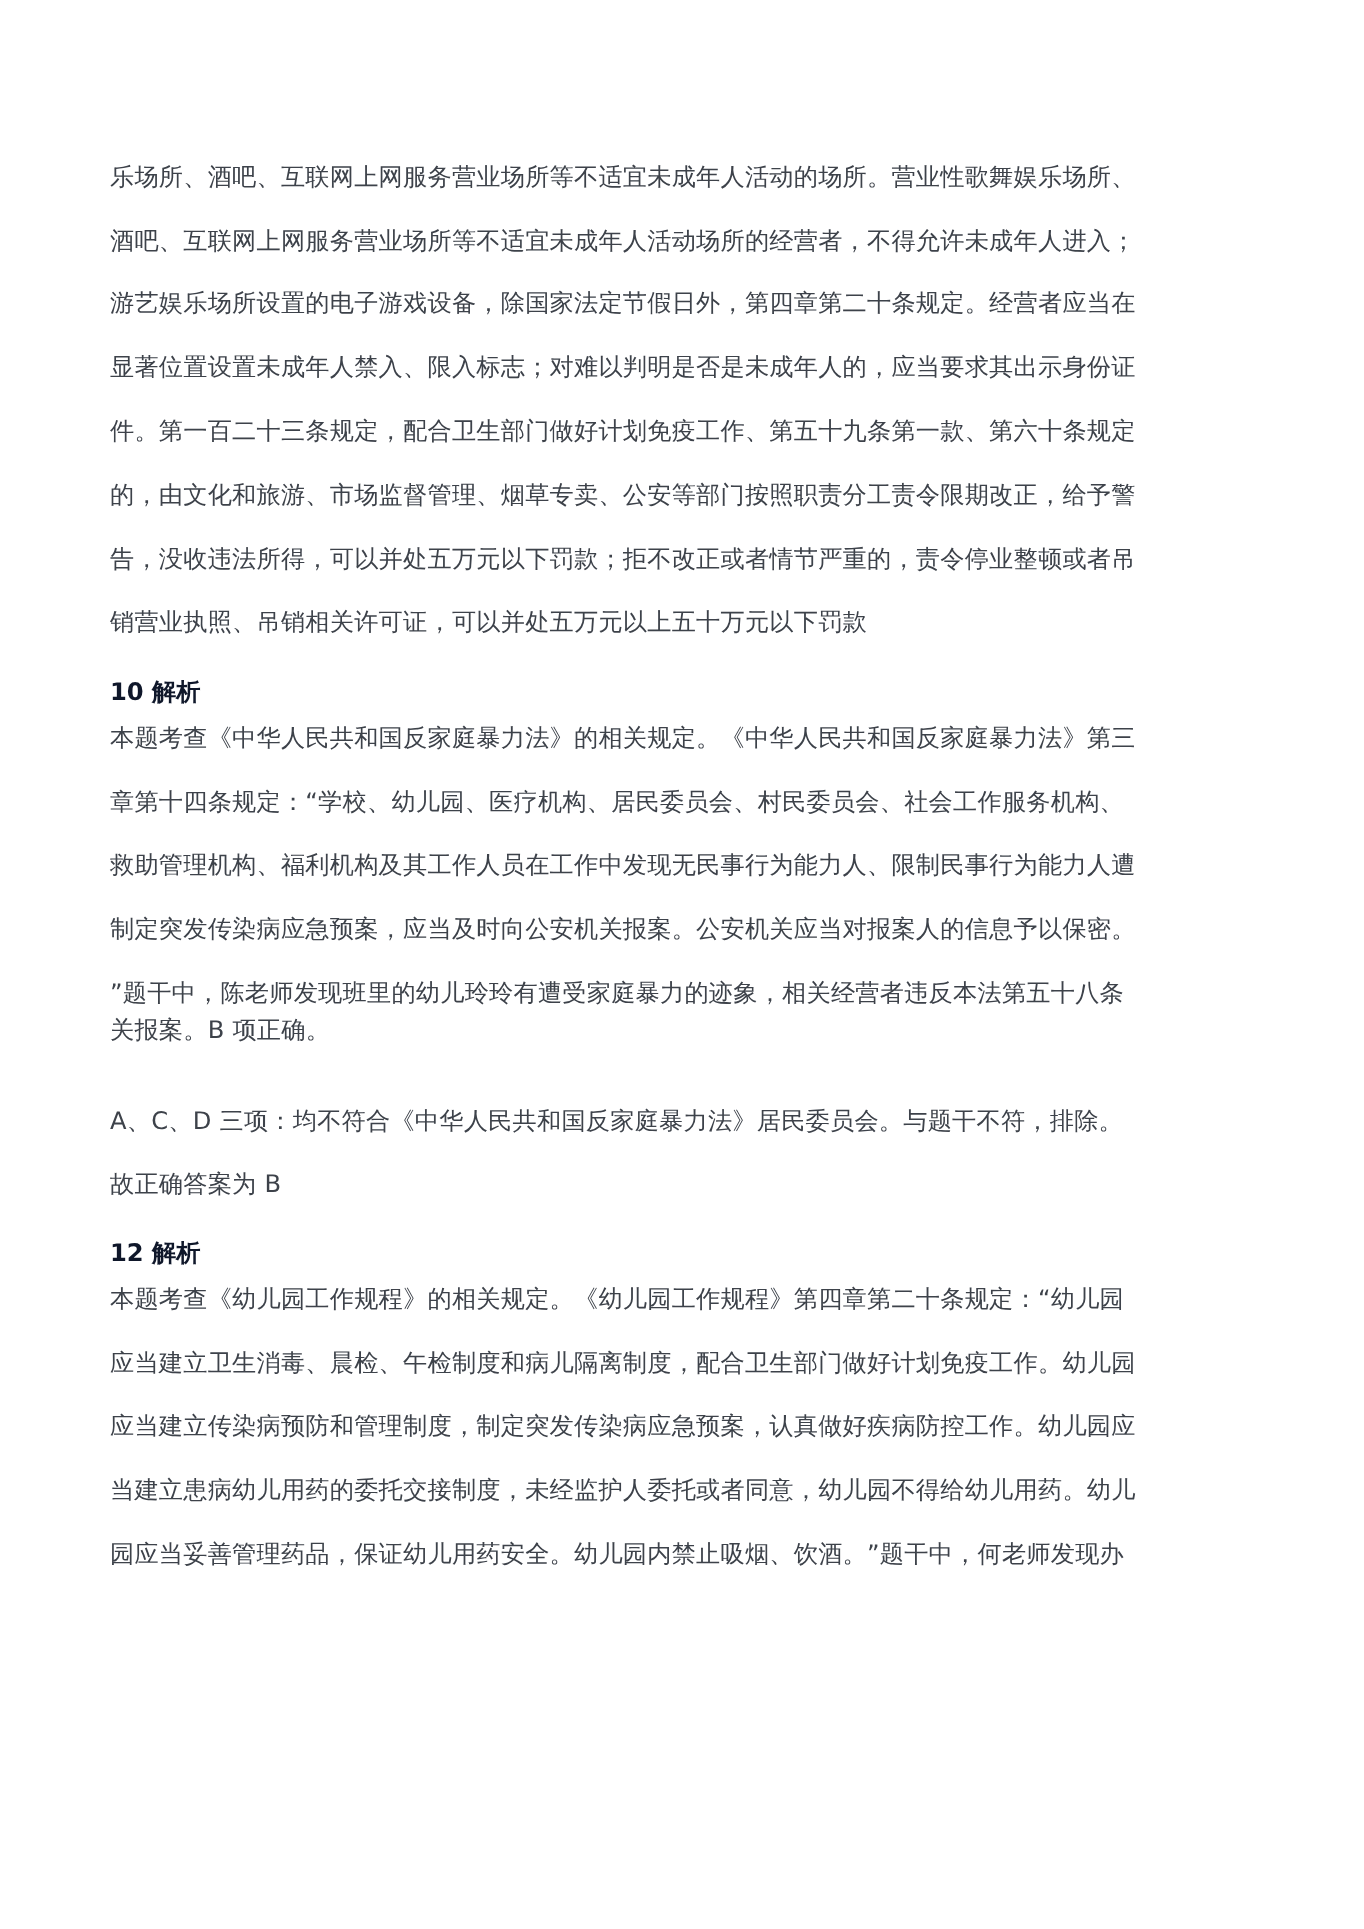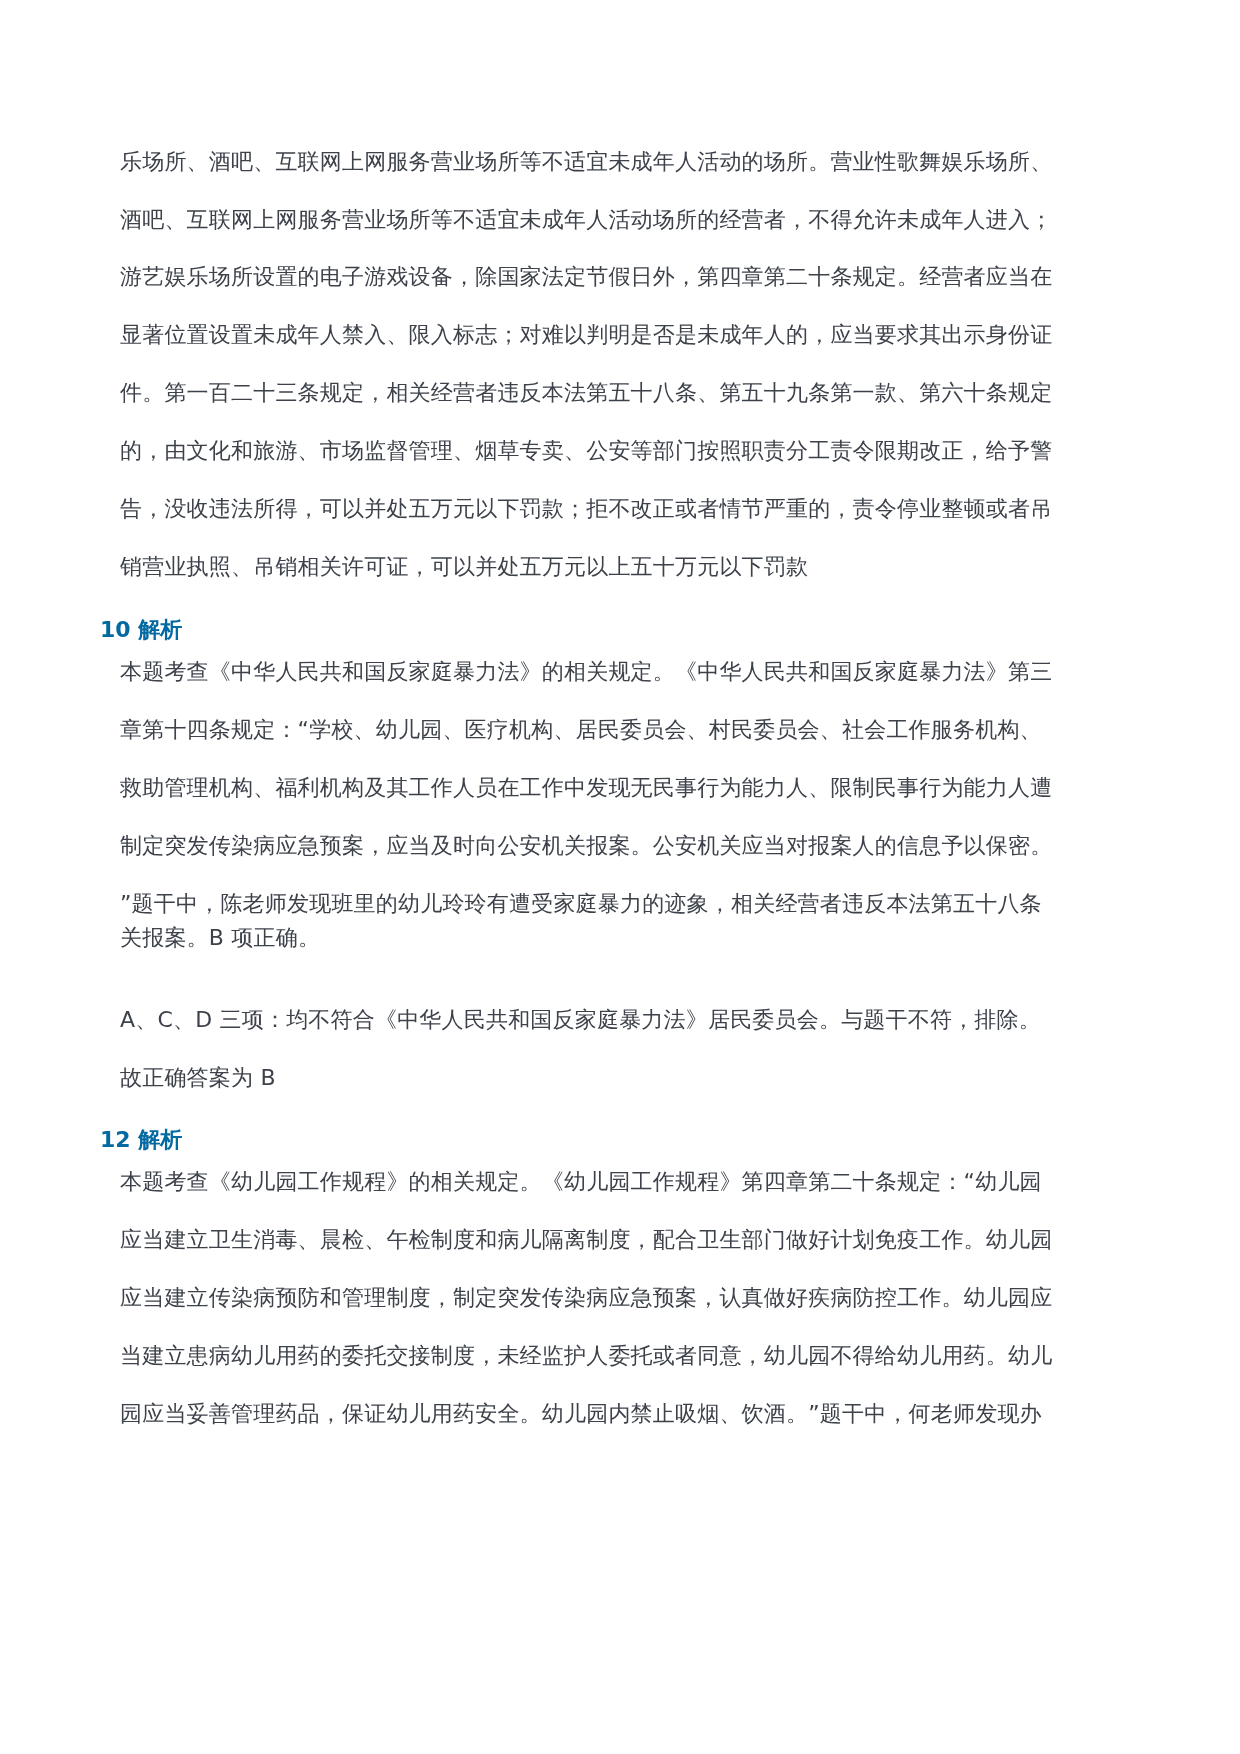--- a/index.html
+++ b/index.html
@@ -1,32 +1,32 @@
 <!DOCTYPE html>
 <html><head>
 <meta charset="utf-8">
 <style>
   html, body { margin: 0; padding: 0; background: #ffffff; }
   body { width: 1240px; height: 1754px; position: relative; overflow: hidden;
          font-family: "DejaVu Sans", "Liberation Sans", sans-serif; color: #3a3f47; }
   .page { position: absolute; left: 100px; top: 0; width: 1060px; }
   .line { position: absolute; left: 0; font-size: 22px; line-height: 30px; white-space: nowrap;
-          letter-spacing: 0.2px; color: #3d424a; margin-left: 20px; }
-  .heading { position: absolute; left: 0; font-size: 22px; font-weight: bold; color: #0369a1;
+          letter-spacing: 0.2px; color: #3d424a; }
+  .heading { position: absolute; left: 0; font-size: 22px; font-weight: bold; color: #0f172a;
              line-height: 30px; white-space: nowrap; }
 </style>
 </head>
 <body>
 
 <div class="page">
   <div class="line" style="top:147px">乐场所、酒吧、互联网上网服务营业场所等不适宜未成年人活动的场所。营业性歌舞娱乐场所、</div>
   <div class="line" style="top:205px">酒吧、互联网上网服务营业场所等不适宜未成年人活动场所的经营者，不得允许未成年人进入；</div>
   <div class="line" style="top:262px">游艺娱乐场所设置的电子游戏设备，除国家法定节假日外，第四章第二十条规定。经营者应当在</div>
   <div class="line" style="top:320px">显著位置设置未成年人禁入、限入标志；对难以判明是否是未成年人的，应当要求其出示身份证</div>
-  <div class="line" style="top:378px">件。第一百二十三条规定，相关经营者违反本法第五十八条、第五十九条第一款、第六十条规定</div>
+  <div class="line" style="top:378px">件。第一百二十三条规定，配合卫生部门做好计划免疫工作、第五十九条第一款、第六十条规定</div>
   <div class="line" style="top:436px">的，由文化和旅游、市场监督管理、烟草专卖、公安等部门按照职责分工责令限期改正，给予警</div>
   <div class="line" style="top:494px">告，没收违法所得，可以并处五万元以下罚款；拒不改正或者情节严重的，责令停业整顿或者吊</div>
   <div class="line" style="top:552px">销营业执照、吊销相关许可证，可以并处五万元以上五十万元以下罚款</div>
 
   <div class="heading" style="top:615px">10 解析</div>
   <div class="line" style="top:657px">本题考查《中华人民共和国反家庭暴力法》的相关规定。《中华人民共和国反家庭暴力法》第三</div>
   <div class="line" style="top:715px">章第十四条规定：“学校、幼儿园、医疗机构、居民委员会、村民委员会、社会工作服务机构、</div>
   <div class="line" style="top:773px">救助管理机构、福利机构及其工作人员在工作中发现无民事行为能力人、限制民事行为能力人遭</div>
   <div class="line" style="top:831px">制定突发传染病应急预案，应当及时向公安机关报案。公安机关应当对报案人的信息予以保密。</div>
   <div class="line" style="top:889px">”题干中，陈老师发现班里的幼儿玲玲有遭受家庭暴力的迹象，相关经营者违反本法第五十八条</div>

